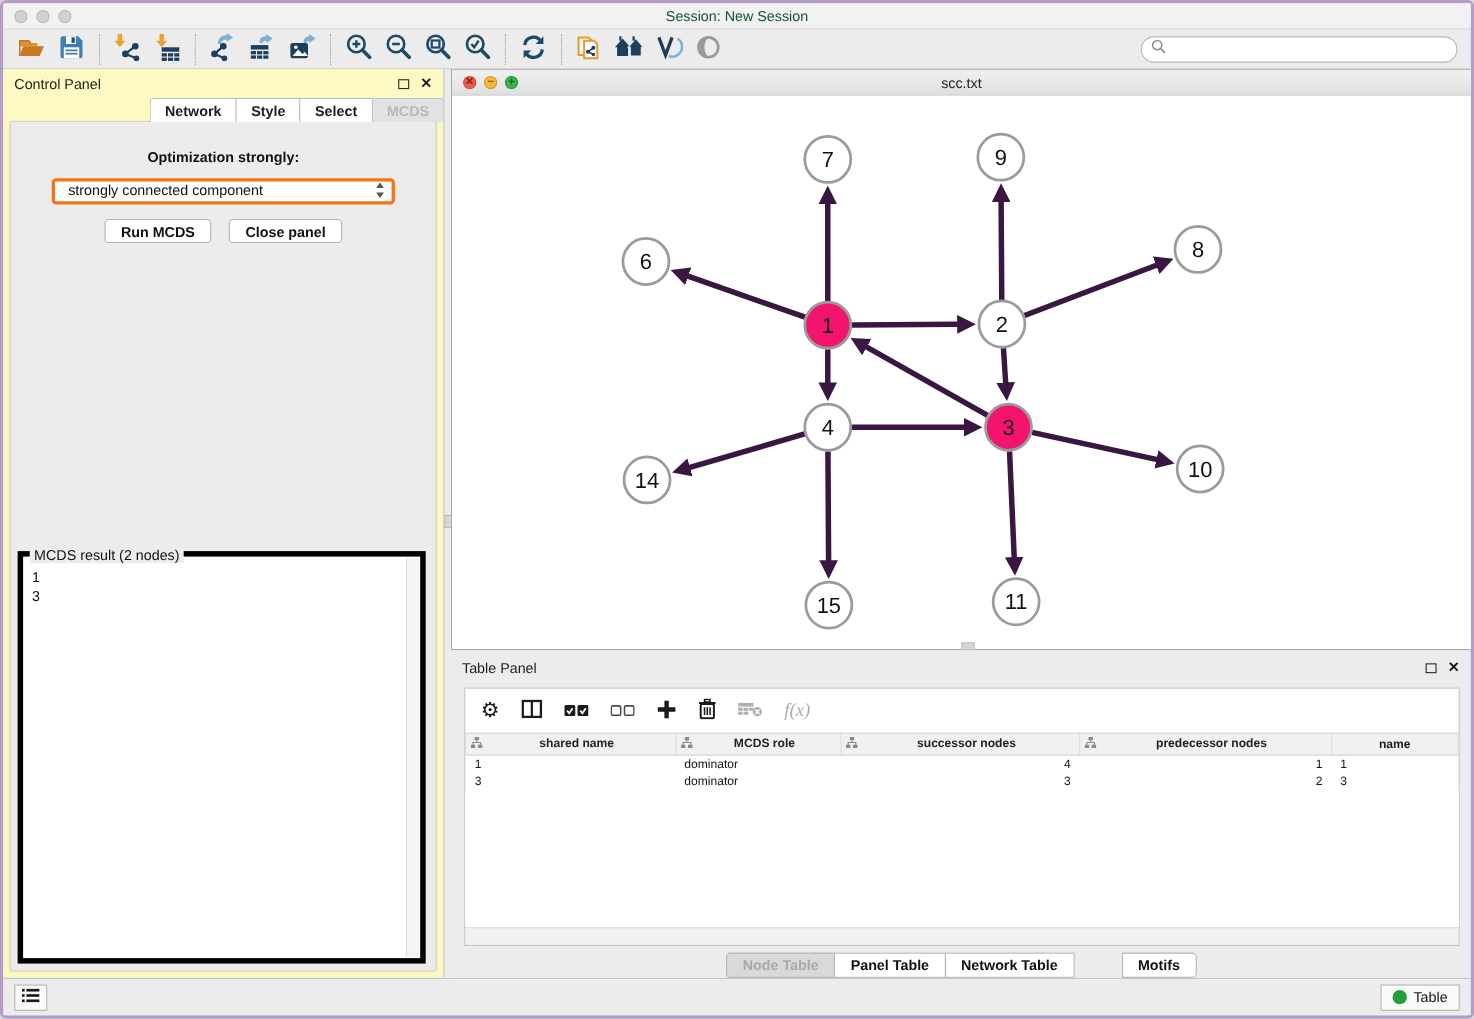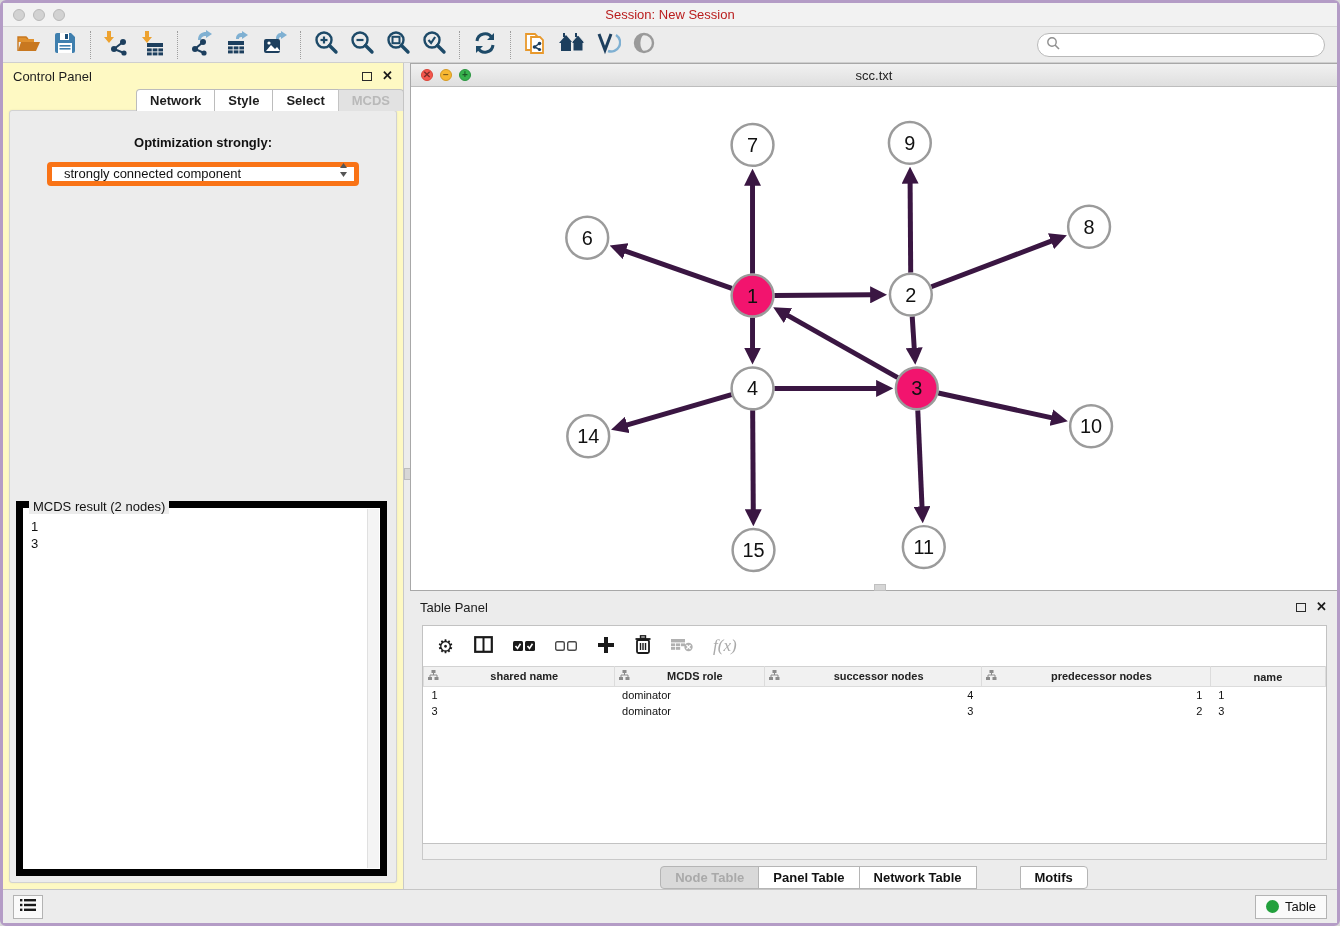--- a/index.html
+++ b/index.html
@@ -6,21 +6,21 @@
   html,body { width:1340px; height:926px; overflow:hidden;
     font-family:"Liberation Sans", sans-serif; background:#d8d8d8; }
   .window { position:absolute; inset:0; border:3px solid #b49cc6; border-radius:6px;
     background:#ececec; display:flex; flex-direction:column; }
 
   
   .titlebar { height:24px; background:#f2f2f2; border-bottom:1px solid #d6d6d6;
     position:relative; display:flex; align-items:center; flex:0 0 auto; }
   .lights { display:flex; gap:8px; margin-left:10px; }
   .light { width:12px; height:12px; border-radius:50%; background:#d2d2d2; border:1px solid #b9b9b9; }
-  .wtitle { position:absolute; left:0; right:0; text-align:center; color:#b91c1c; font-size:13px; }
+  .wtitle { position:absolute; left:0; right:0; text-align:center; color:#14532d; font-size:13px; }
 
   
   .toolbar { height:36px; background:#ececec; border-bottom:1px solid #cfcfcf;
     display:flex; align-items:center; padding:0 8px; flex:0 0 auto; }
   .tbtn { background:none; border:none; width:36px; height:32px; display:flex;
     align-items:center; justify-content:center; padding:0; cursor:default; }
   .sep { border-left:1px dotted #9e9e9e; height:28px; margin:0 7px; }
   .spacer { flex:1; }
   .searchbox { width:288px; height:24px; background:#fff; border:1px solid #b9b9b9;
     border-radius:12px; display:flex; align-items:center; padding:0 8px; margin-right:4px; }
@@ -45,29 +45,29 @@
   .cp-tabs { display:flex; justify-content:flex-end; flex:0 0 auto; position:relative; z-index:2; }
   .cp-tab { background:#fff; border:1px solid #bcbcbc; border-bottom:none; padding:3px 13px;
     font-size:13px; font-weight:bold; color:#1d1d1d; margin-right:-1px; }
   .cp-tab:first-child { border-top-left-radius:4px; }
   .cp-tab:last-child { border-top-right-radius:4px; }
   .cp-tab.active { background:#e2e2e2; color:#b9b9b9; border-color:#c4c4c4; }
   .cp-body { flex:1; margin:0 6px 6px 6px; background:#ececec; border:1px solid #d2d2d2;
     border-radius:3px; position:relative; margin-top:-1px; box-shadow:0 0 2px rgba(0,0,0,.08); }
   .opt-label { text-align:center; font-size:13px; font-weight:bold; color:#111; margin-top:24px; }
   .dropdown { width:312px; height:24px; margin:12px auto 0 auto; background:#fff;
-    border:5px solid #f97316; border-radius:4px; display:flex; align-items:flex-end;
+    border:3px solid #f97316; border-radius:4px; display:flex; align-items:flex-start;
     padding:0 6px 0 12px; font-size:13px; color:#111; }
   .dropdown .dd-label { flex:1; }
   .btn-row { display:flex; justify-content:center; gap:16px; margin-top:13px; }
   .mac-btn { background:#fff; border:1px solid #b3b3b3; border-radius:4px; height:22px;
     padding:0 14px; font-size:13px; font-weight:bold; color:#111;
     font-family:"Liberation Sans", sans-serif; }
   .result-box { position:absolute; left:6px; right:9px; bottom:6px; height:375px;
-    background:#fff; border:7px solid #000000; }
+    background:#fff; border:5px solid #000000; }
   .result-legend { position:absolute; top:-9px; left:6px; background:#ececec;
     padding:0 4px; font-size:13px; color:#111; }
   .result-text { position:absolute; inset:10px 14px 2px 8px; font-size:13px; color:#111;
     white-space:pre; line-height:17px; }
   .result-scroll { position:absolute; top:1px; bottom:1px; right:1px; width:12px;
     background:#f4f4f4; border-left:1px solid #e0e0e0; }
 
   
   .net-window { height:528px; flex:0 0 auto; border:1px solid #a8a8a8; border-right:none;
     display:flex; flex-direction:column; background:#fff; position:relative; }
@@ -323,20 +323,24 @@
       <div class="cp-body">
         <div class="opt-label">Optimization strongly:</div>
         <div class="dropdown">
           <span class="dd-label">strongly connected component</span>
           <span>
             <svg width="9" height="16" viewBox="0 0 9 16">
                 <path d="M4.5 1 L8 6 H1 z" fill="#555"></path>
                 <path d="M4.5 15 L1 10 H8 z" fill="#555"></path>
               </svg>
           </span>
+        </div>
+        <div class="btn-row">
+          <button class="mac-btn">Run MCDS</button>
+          <button class="mac-btn">Close panel</button>
         </div>
         <div class="result-box">
           <span class="result-legend">MCDS result (2 nodes)</span>
           <div class="result-text">1
 3</div>
           <div class="result-scroll"></div>
         </div>
       </div>
     </div>
 

